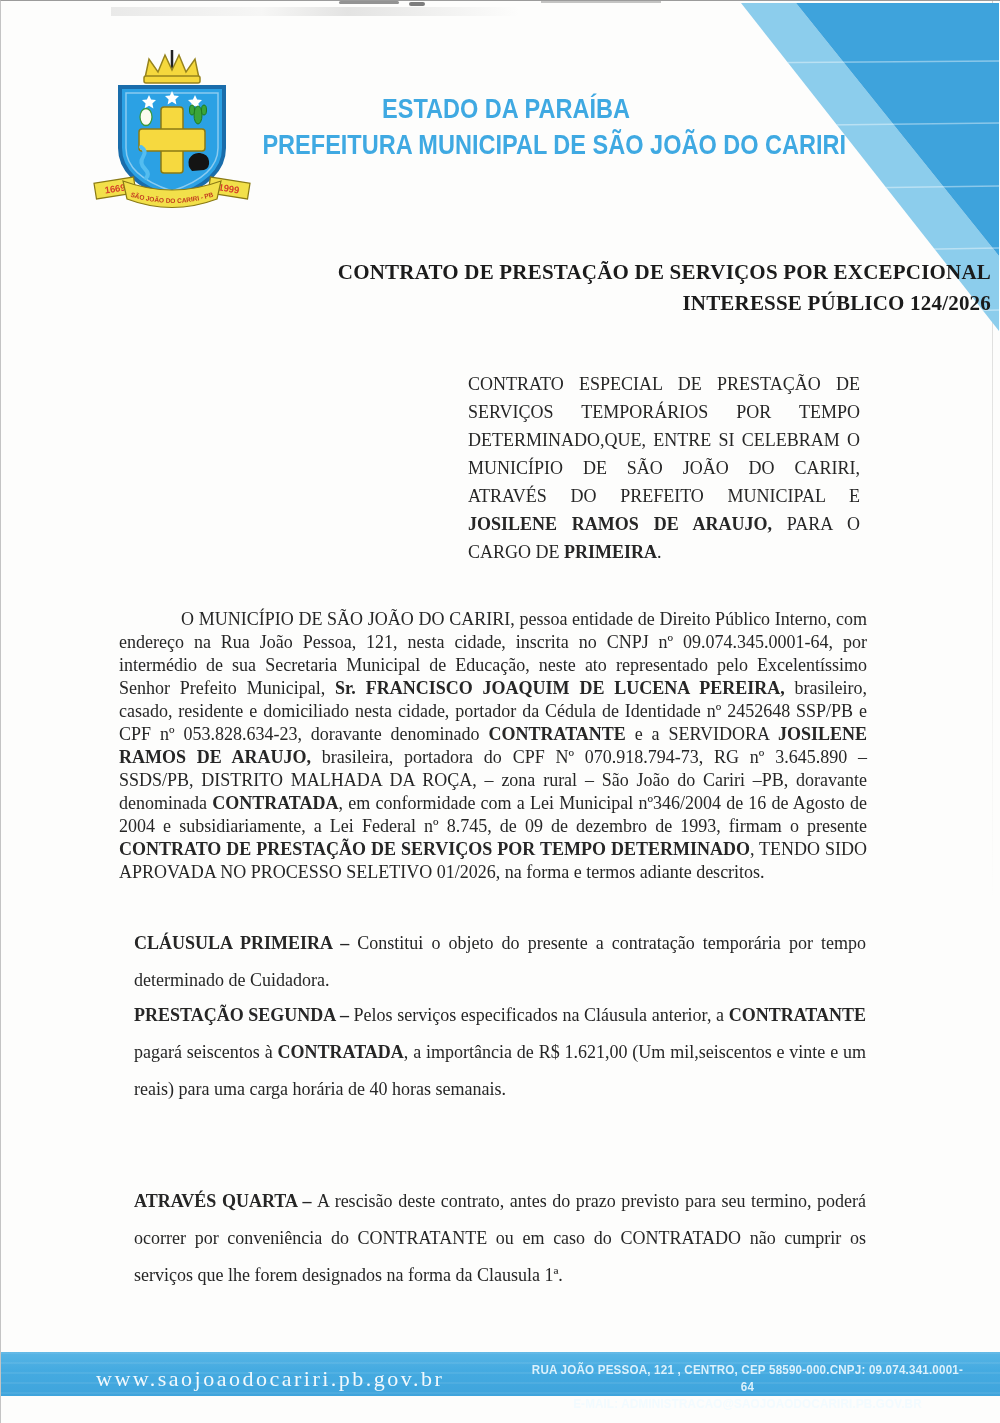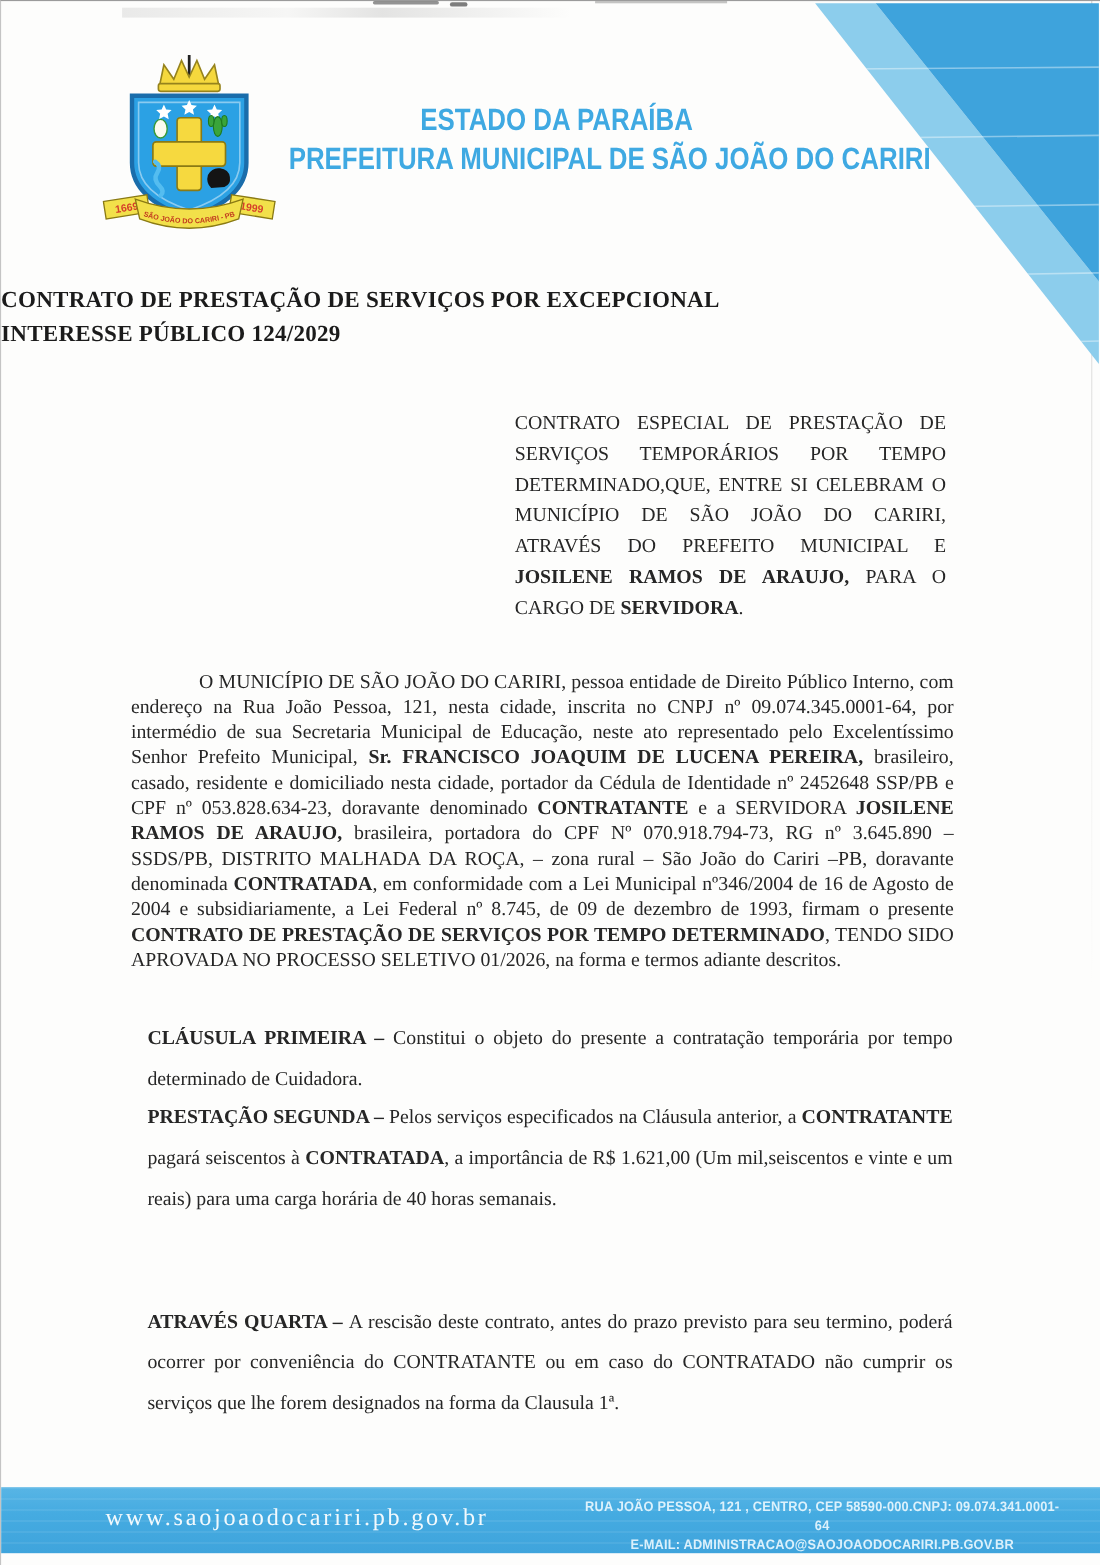--- a/index.html
+++ b/index.html
@@ -21,37 +21,37 @@
   .corner-triangle{position:absolute;top:0;right:0;width:310px;height:340px;}
   
   .crest{position:absolute;left:92px;top:46px;width:158px;height:172px;}
   .org-block{
     position:absolute;left:215px;top:90px;width:580px;text-align:center;
     font-family:"Liberation Sans",sans-serif;font-weight:bold;
     font-size:28px;line-height:36px;color:#3fa9e2;
     transform:scaleX(.84);transform-origin:50% 0;white-space:nowrap;
   }
   
-  .doc-title{position:absolute;left:0;top:256px;width:990px;text-align:left;
+  .doc-title{position:absolute;left:0;top:256px;width:990px;text-align:right;
     font-weight:bold;font-size:21px;line-height:31px;color:#1b1b1b;letter-spacing:.2px;}
   
   .preamble{position:absolute;left:467px;top:369px;width:392px;
     font-size:18px;line-height:28px;text-align:justify;}
   .body-par{position:absolute;left:118px;top:607px;width:748px;
     font-size:18px;line-height:23px;text-align:justify;text-indent:62px;}
   .clause{position:absolute;left:133px;width:732px;
     font-size:18px;line-height:37px;text-align:justify;margin:0;}
   .clause-1{top:924px;}
   .clause-2{top:996px;}
   .clause-3{top:1110px;}
   .clause-4{top:1182px;}
   .bold{font-weight:bold;margin-top:31px;}
   p{margin:0;}
   
-  .footer-bar{position:absolute;left:0;right:0;top:1351px;height:60px;
+  .footer-bar{position:absolute;left:0;right:0;top:1351px;height:44px;
     background:linear-gradient(180deg,#58b5e5 0%,#45abe1 40%,#3fa4dc 100%);}
   .footer-bar::after{content:"";position:absolute;inset:0;
     background:repeating-linear-gradient(180deg,rgba(255,255,255,.07) 0 2px,rgba(255,255,255,0) 2px 10px);}
   .footer-site{position:absolute;left:95px;top:14px;
     font-family:"Liberation Serif",serif;font-size:22px;letter-spacing:2.5px;
     color:rgba(255,255,255,.93);z-index:2;}
   .footer-address{position:absolute;right:35px;top:10px;width:470px;text-align:center;
     font-family:"Liberation Sans",sans-serif;font-weight:bold;font-size:12.5px;line-height:17px;
     color:rgba(240,250,255,.88);transform:scaleX(.93);transform-origin:100% 0;z-index:2;
     letter-spacing:.2px;}
@@ -141,24 +141,24 @@
     </svg>
   </div>
 
   <div class="org-block">
     <div>ESTADO DA PARAÍBA</div>
     <div>PREFEITURA MUNICIPAL DE SÃO JOÃO DO CARIRI</div>
   </div>
 
   <div class="doc-title">
     <div>CONTRATO DE PRESTAÇÃO DE SERVIÇOS POR EXCEPCIONAL</div>
-    <div>INTERESSE PÚBLICO 124/2029</div>
+    <div>INTERESSE PÚBLICO 124/2026</div>
   </div>
 
-  <p class="preamble"><span>CONTRATO ESPECIAL DE PRESTAÇÃO DE SERVIÇOS TEMPORÁRIOS POR TEMPO DETERMINADO,QUE, ENTRE SI CELEBRAM O MUNICÍPIO DE SÃO JOÃO DO CARIRI, ATRAVÉS DO PREFEITO MUNICIPAL E </span><span class="bold">JOSILENE RAMOS DE ARAUJO,</span><span> PARA O CARGO DE </span><span class="bold">SERVIDORA</span><span>.</span></p>
+  <p class="preamble"><span>CONTRATO ESPECIAL DE PRESTAÇÃO DE SERVIÇOS TEMPORÁRIOS POR TEMPO DETERMINADO,QUE, ENTRE SI CELEBRAM O MUNICÍPIO DE SÃO JOÃO DO CARIRI, ATRAVÉS DO PREFEITO MUNICIPAL E </span><span class="bold">JOSILENE RAMOS DE ARAUJO,</span><span> PARA O CARGO DE </span><span class="bold">PRIMEIRA</span><span>.</span></p>
 
   <p class="body-par"><span>O MUNICÍPIO DE SÃO JOÃO DO CARIRI, pessoa entidade de Direito Público Interno, com endereço na Rua João Pessoa, 121, nesta cidade, inscrita no CNPJ nº 09.074.345.0001-64, por intermédio de sua Secretaria Municipal de Educação, neste ato representado pelo Excelentíssimo Senhor Prefeito Municipal, </span><span class="bold">Sr. FRANCISCO JOAQUIM DE LUCENA PEREIRA,</span><span> brasileiro, casado, residente e domiciliado nesta cidade, portador da Cédula de Identidade nº 2452648 SSP/PB e CPF nº 053.828.634-23, doravante denominado </span><span class="bold">CONTRATANTE</span><span> e a SERVIDORA </span><span class="bold">JOSILENE RAMOS DE ARAUJO,</span><span> brasileira, portadora do CPF Nº 070.918.794-73, RG nº 3.645.890 – SSDS/PB, DISTRITO MALHADA DA ROÇA,  – zona rural – São João do Cariri –PB, doravante denominada </span><span class="bold">CONTRATADA</span><span>, em conformidade com a Lei Municipal nº346/2004 de 16 de Agosto de 2004 e subsidiariamente, a Lei Federal nº 8.745, de 09 de dezembro de 1993, firmam o presente </span><span class="bold">CONTRATO DE PRESTAÇÃO DE SERVIÇOS POR TEMPO DETERMINADO</span><span>, TENDO SIDO APROVADA NO PROCESSO SELETIVO 01/2026, na forma e termos adiante descritos.</span></p>
 
   <p class="clause clause-1"><span class="bold">CLÁUSULA PRIMEIRA – </span><span>Constitui o objeto do presente a contratação temporária por tempo determinado de Cuidadora.</span></p>
   <p class="clause clause-2"><span class="bold">PRESTAÇÃO SEGUNDA – </span><span>Pelos serviços especificados na Cláusula anterior, a </span><span class="bold">CONTRATANTE</span><span> pagará seiscentos à </span><span class="bold">CONTRATADA</span><span>, a importância de R$ 1.621,00 (Um mil,seiscentos e vinte e um reais) para uma carga horária de 40 horas semanais.</span></p>
   <p class="clause clause-4"><span class="bold">ATRAVÉS QUARTA – </span><span>A rescisão deste contrato, antes do prazo previsto para seu termino, poderá ocorrer por conveniência do CONTRATANTE ou em caso do CONTRATADO não cumprir os serviços que lhe forem designados na forma da Clausula 1ª.</span></p>
 
   <div class="footer-bar">
     <div class="footer-site">www.saojoaodocariri.pb.gov.br</div>
     <div class="footer-address">

